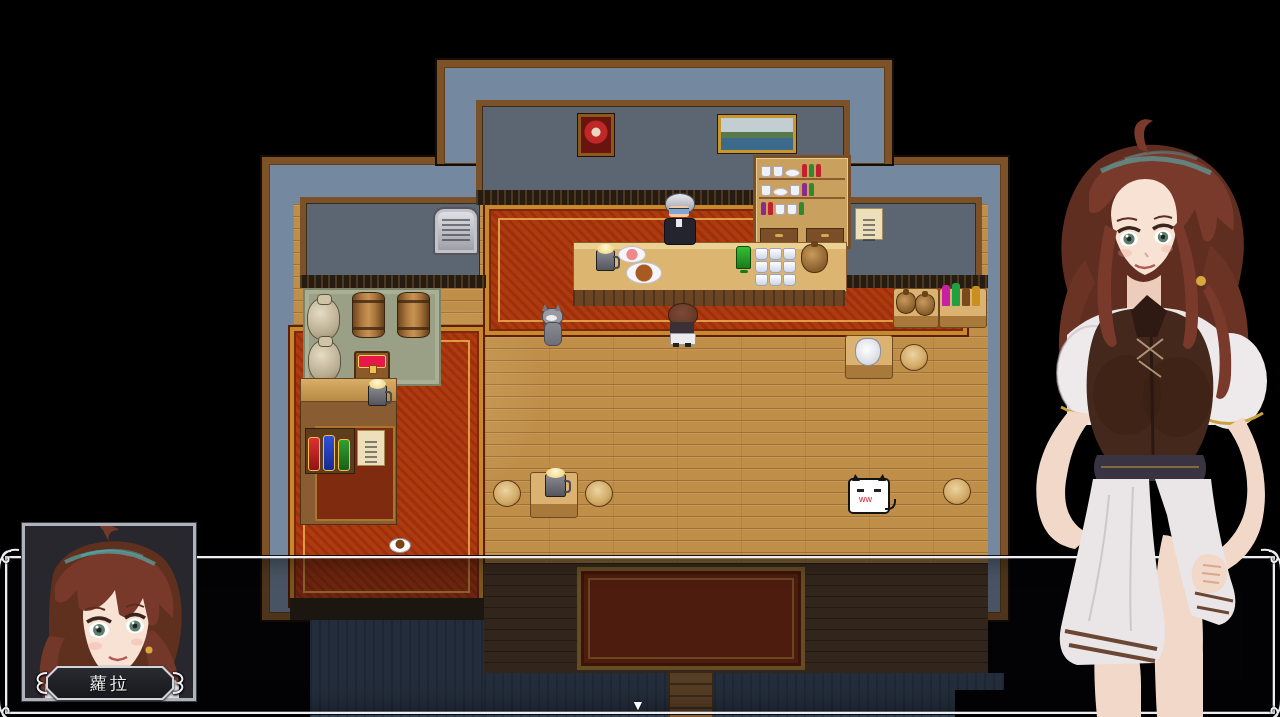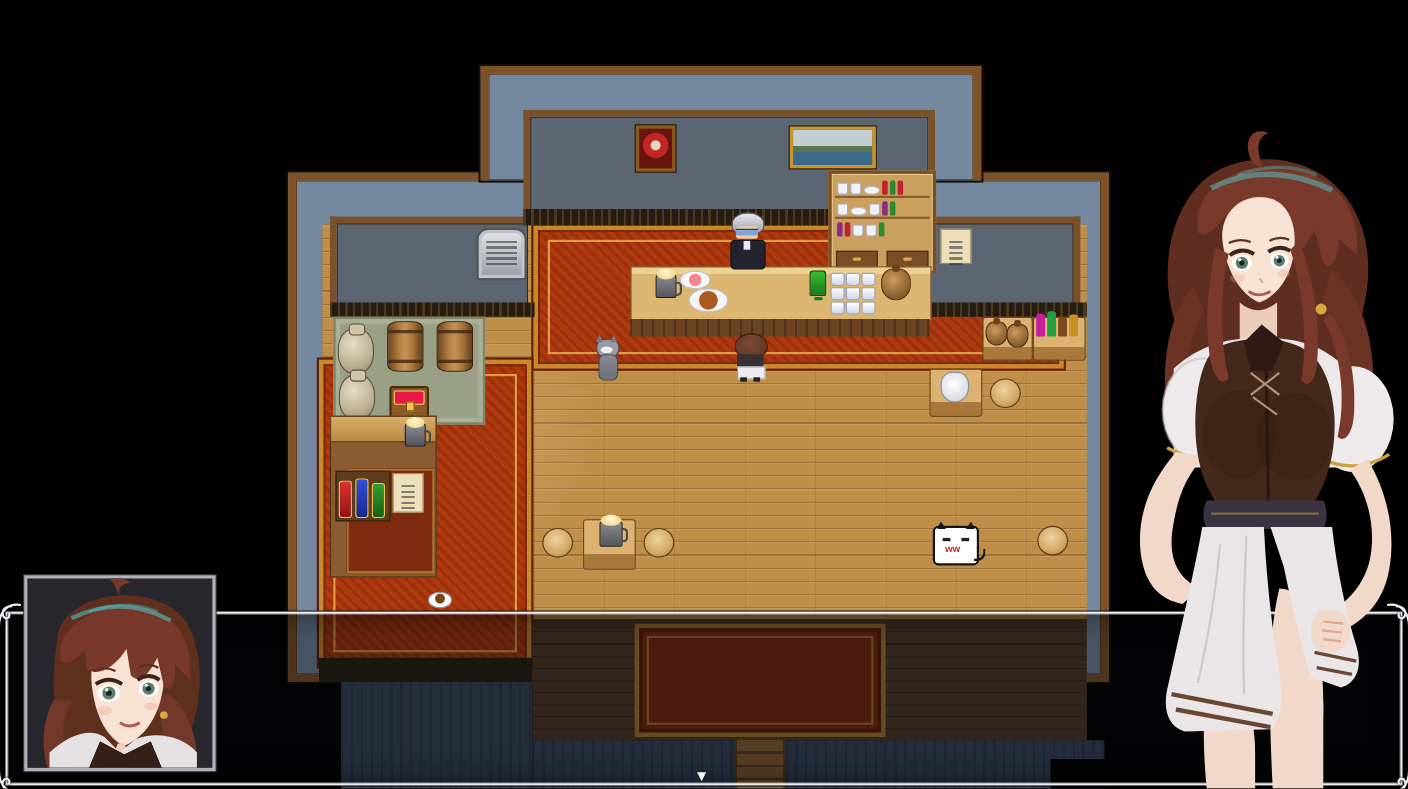--- a/index.html
+++ b/index.html
@@ -218,21 +218,21 @@
       <div style="left:1px;top:-4px;width:6px;height:7px;background:#7a7a84;clip-path:polygon(0 100%,50% 0,100% 100%)"></div>
       <div style="left:14px;top:-4px;width:6px;height:7px;background:#7a7a84;clip-path:polygon(0 100%,50% 0,100% 100%)"></div>
       <div style="left:5px;top:7px;width:11px;height:6px;background:#eee;border-radius:50%"></div>
       <div style="left:3px;top:14px;width:16px;height:22px;background:linear-gradient(#8a8a94,#6e6e78);border-radius:6px;border:1px solid #4a4a52"></div>
     </div>
     <div class="abs" style="left:593px;top:418px;width:38px;height:32px;background:#fff;border:2px solid #141414;border-radius:5px">
       <div class="abs" style="left:2px;top:-6px;width:8px;height:7px;background:#141414;clip-path:polygon(0 100%,40% 0,100% 100%)"></div>
       <div class="abs" style="right:2px;top:-6px;width:8px;height:7px;background:#141414;clip-path:polygon(0 100%,60% 0,100% 100%)"></div>
       <div class="abs" style="left:7px;top:9px;width:7px;height:3px;background:#222"></div>
       <div class="abs" style="right:7px;top:9px;width:7px;height:3px;background:#222"></div>
-      <div class="abs" style="left:9px;top:16px;width:18px;height:6px;color:#c23;font-size:9px;line-height:6px;font-weight:bold">ᴡᴡ</div>
+      <div class="abs" style="left:9px;top:16px;width:18px;height:6px;color:#c23;font-size:9px;line-height:6px;font-weight:normal">ᴡᴡ</div>
       <div class="abs" style="right:-8px;bottom:2px;width:9px;height:9px;border:2px solid #141414;border-left:none;border-top:none;border-radius:0 0 8px 0"></div>
     </div>
 
     <div class="abs porch" style="left:229px;top:503px;width:504px;height:112px"></div>
     <div class="abs rug" style="left:322px;top:507px;width:220px;height:95px">
         <div class="rin"></div>
       </div>
     <div class="abs" style="left:35px;top:538px;width:194px;height:22px;background:#2b2013"></div>
     <div class="abs ground" style="left:55px;top:560px;width:174px;height:97px"></div>
     <div class="abs ground" style="left:229px;top:613px;width:184px;height:44px"></div>
@@ -282,20 +282,31 @@
       <circle cx="108" cy="97" r="1.4" fill="#fff"></circle>
       <path d="M100,92 Q110,85 120,92" stroke="#3a241c" stroke-width="3.5" fill="none"></path>
       <path d="M60,84 Q70,79 80,84" stroke="#5a2e20" stroke-width="2" fill="none"></path>
       <path d="M101,81 Q110,76 119,81" stroke="#5a2e20" stroke-width="2" fill="none"></path>
       <ellipse cx="70" cy="120" rx="7" ry="4" fill="#f0a090" opacity=".35"></ellipse>
       <ellipse cx="112" cy="116" rx="6" ry="3.5" fill="#f0a090" opacity=".35"></ellipse>
       <path d="M84,131 Q92,137 102,131" stroke="#b05a50" stroke-width="2.5" fill="none"></path>
       <circle cx="124" cy="124" r="3.5" fill="#d8a83c"></circle>
     </svg>
   </div>
+  <div id="nameplate">
+    <svg class="curl" style="left:-13px;top:5px;width:18px;height:24px">
+        <path d="M14,2 C4,2 2,10 8,12 C2,14 4,22 14,22"></path>
+      </svg>
+    <svg class="curl" style="right:-13px;top:5px;width:18px;height:24px;transform:scaleX(-1)">
+        <path d="M14,2 C4,2 2,10 8,12 C2,14 4,22 14,22"></path>
+      </svg>
+    <div class="npo"></div>
+      <div class="npi"></div>
+    <div class="nm">蘿拉</div>
+  </div>
 
   <span id="continue-icon">▼</span>
 
   <svg id="heroine" width="275" height="602" viewBox="0 0 275 602">
 
     <path d="M70,195 C48,150 52,85 88,50 C115,24 172,22 205,50 C236,76 244,118 236,158 C230,192 216,215 196,228 L80,228 C68,218 64,208 70,195 Z" fill="#5f2e20"></path>
     <path d="M205,130 C236,155 248,205 242,255 C238,284 226,298 214,292 C226,250 218,200 196,165 Z" fill="#6b3324"></path>
     <path d="M80,145 C58,170 50,215 56,255 C60,280 70,290 76,284 C66,248 70,202 90,168 Z" fill="#6b3324"></path>
 
     <path d="M122,160 L122,196 Q138,208 156,196 L156,160 Q138,174 122,160 Z" fill="#eccdbc"></path>

